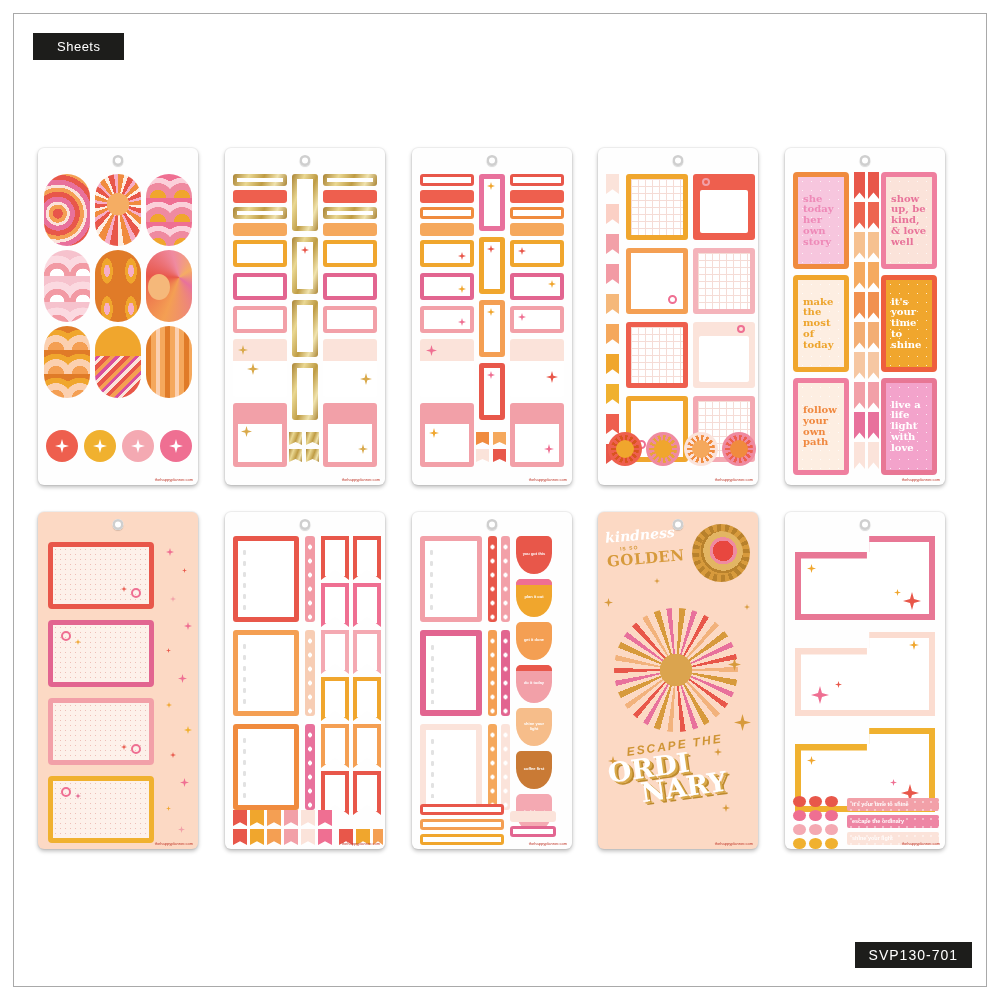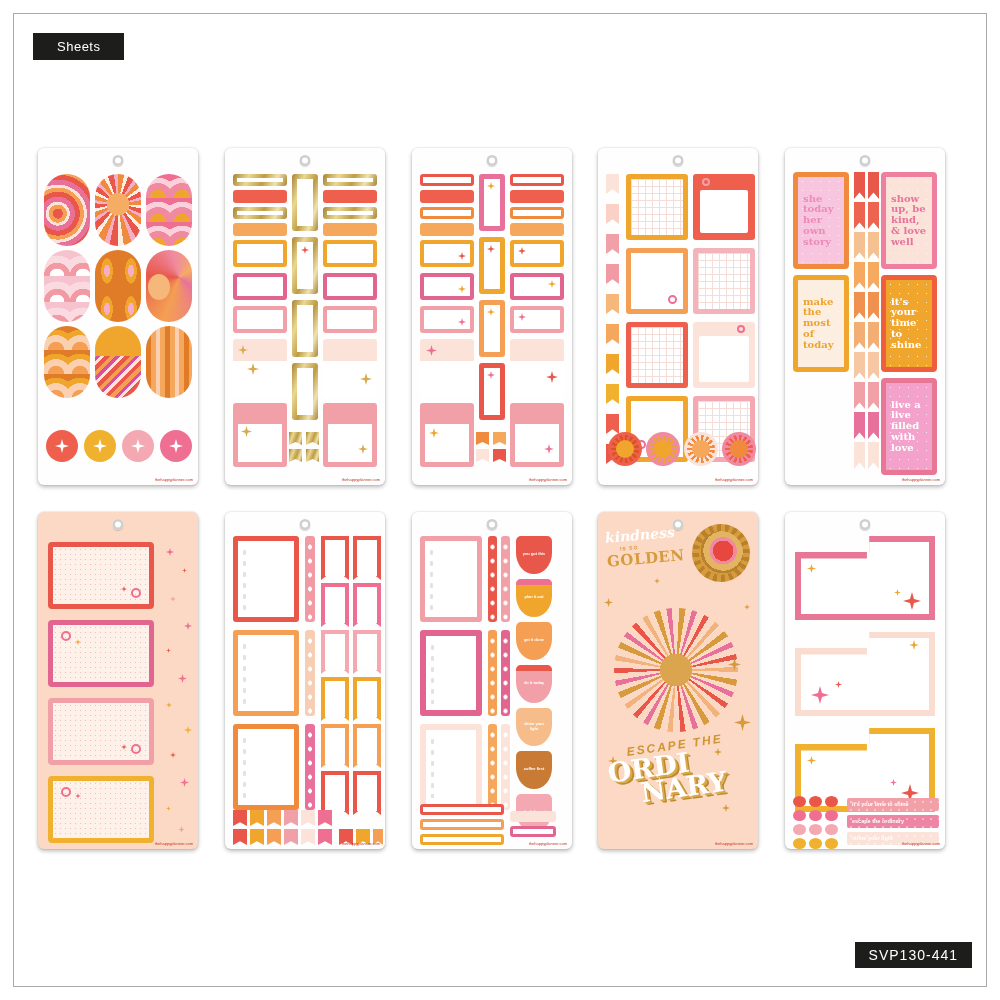--- a/index.html
+++ b/index.html
@@ -265,22 +265,25 @@
     </div>
   <div class="quote" style="left:8px;top:127px;background-color:#fdeee2;border:5px solid #f0a62d;color:#eda42c">
       <span>make the most of today</span>
     </div>
   <div class="quote" style="left:96px;top:24px;background-color:#fbe3da;border:5px solid #ef7f9f;color:#e8739a">
       <span>show up, be kind, &amp; love well</span>
     </div>
   <div class="quote" style="left:96px;top:127px;background-color:#f0a62d;border:5px solid #ee5f3e;color:#fff">
       <span>it's your time to shine</span>
     </div>
+  <div class="quote" style="left:8px;top:230px;background-color:#fdeee2;border:5px solid #ef7f9f;color:#f0883f">
+      <span>follow your own path</span>
+    </div>
   <div class="quote" style="left:96px;top:230px;background-color:#f3a3cb;border:5px solid #e87795;color:#fff">
-      <span>live a live filled with love</span>
+      <span>live a life light with love</span>
     </div>
   <div class="abs flagclip" style="left:69px;top:24px;width:11px;height:27px;background:#e8574a"></div>
     <div class="abs flagclip" style="left:83px;top:24px;width:11px;height:27px;background:#e8574a"></div>
   <div class="abs flagclip" style="left:69px;top:54px;width:11px;height:27px;background:#ed6550"></div>
     <div class="abs flagclip" style="left:83px;top:54px;width:11px;height:27px;background:#ed6550"></div>
   <div class="abs flagclip" style="left:69px;top:84px;width:11px;height:27px;background:#f6c190"></div>
     <div class="abs flagclip" style="left:83px;top:84px;width:11px;height:27px;background:#f6c190"></div>
   <div class="abs flagclip" style="left:69px;top:114px;width:11px;height:27px;background:#f5aa60"></div>
     <div class="abs flagclip" style="left:83px;top:114px;width:11px;height:27px;background:#f5aa60"></div>
   <div class="abs flagclip" style="left:69px;top:144px;width:11px;height:27px;background:#f19150"></div>
@@ -484,13 +487,13 @@
   <div class="abs" style="left:40px;top:312px;width:13px;height:11px;border-radius:50%;background:#f4a9b2"></div>
   <div class="abs" style="left:8px;top:326px;width:13px;height:11px;border-radius:50%;background:#f0b12f"></div>
   <div class="abs" style="left:24px;top:326px;width:13px;height:11px;border-radius:50%;background:#f0b12f"></div>
   <div class="abs" style="left:40px;top:326px;width:13px;height:11px;border-radius:50%;background:#f0b12f"></div>
   <div class="bar10" style="top:286px;background-color:#f2a0a8"><span>it's your time to shine</span></div>
   <div class="bar10" style="top:303px;background-color:#ee85a4"><span>escape the ordinary</span></div>
   <div class="bar10" style="top:320px;background-color:#fbe3da;color:rgba(255,255,255,.95)"><span>shine your light</span></div>
   <div class="wm">thehappyplanner.com</div>
 </div>
 
-<div class="code">SVP130-441</div>
+<div class="code">SVP130-701</div>
 
 </body></html>

